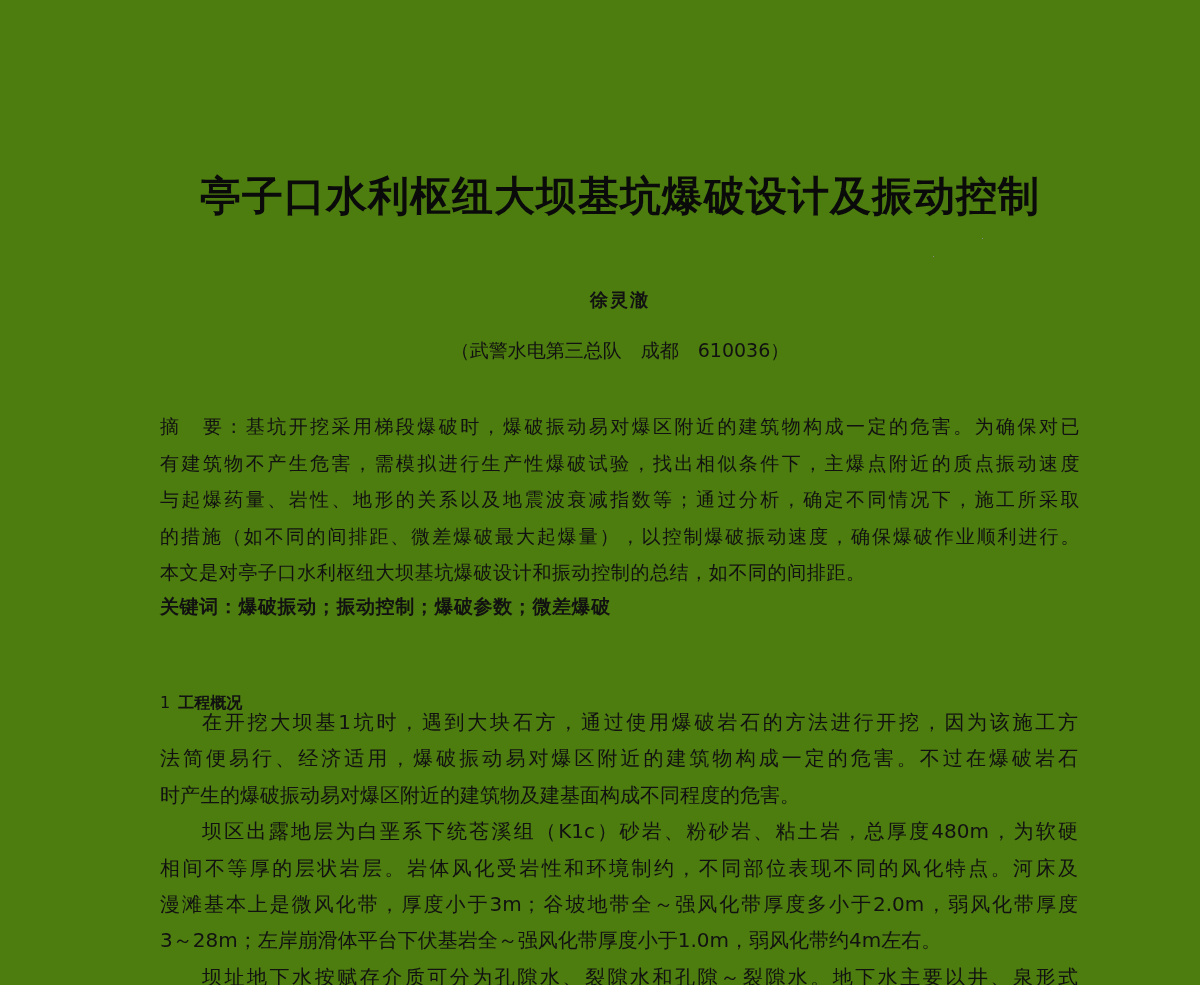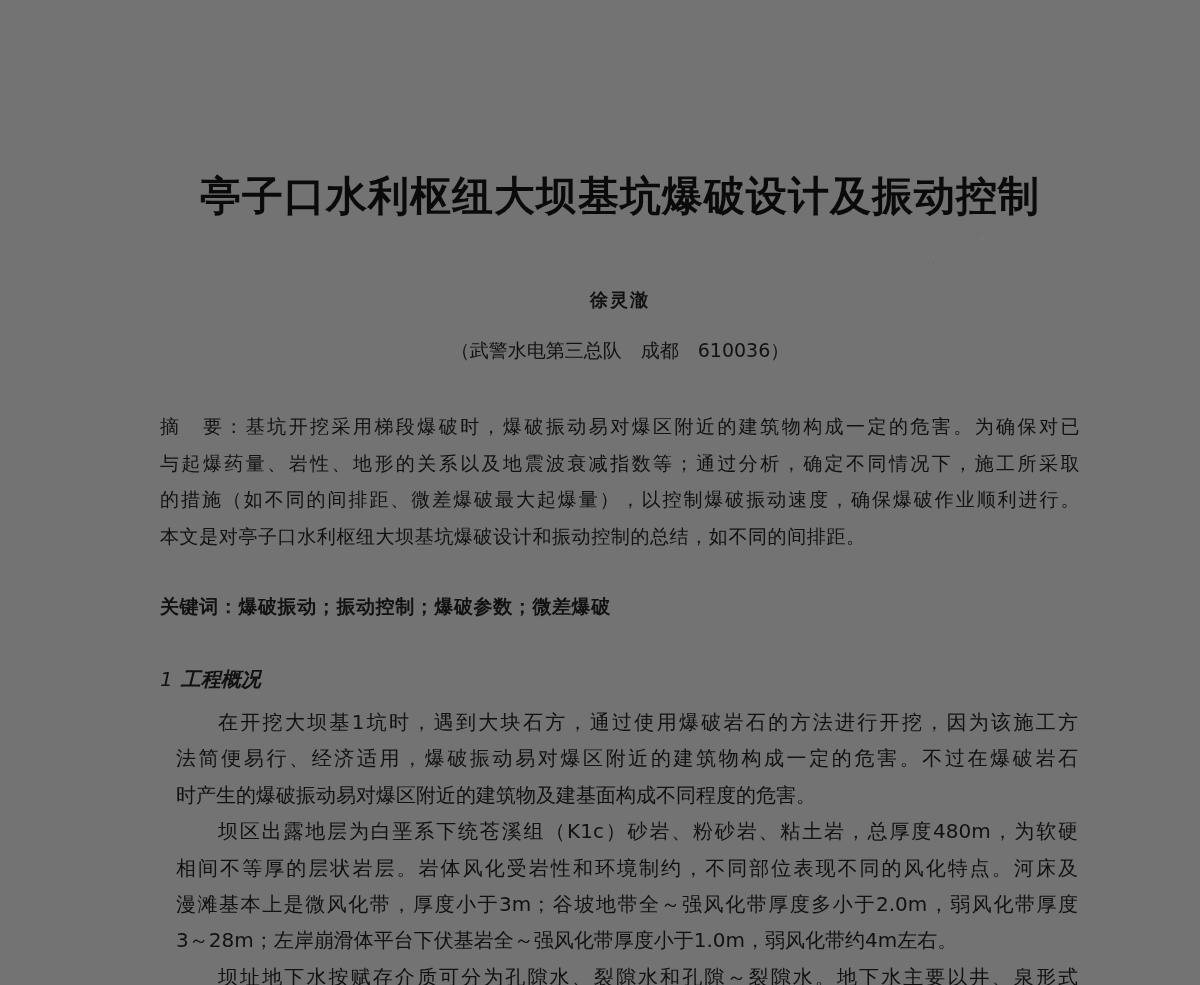--- a/index.html
+++ b/index.html
@@ -12,21 +12,21 @@
     height: 985px;
     overflow: hidden;
     position: relative;
     color: #111111;
     font-family: "DejaVu Serif", "Liberation Serif", serif;
   }
   .page {
     position: absolute;
     left: 0; top: 0;
     width: 1200px; height: 985px;
-    background: #737373;
+    background: #4d7c0f;
   }
   .title {
     position: absolute;
     left: 0; width: 1240px;
     top: 168px;
     text-align: center;
     font-family: "DejaVu Sans", "Liberation Sans", sans-serif;
     font-weight: bold;
     font-size: 41px;
     letter-spacing: 1px;
@@ -80,46 +80,44 @@
     top: 590px;
     font-size: 19px;
     line-height: 32px;
     font-weight: bold;
     letter-spacing: 0.6px;
     text-align: right;
   }
   .section-heading {
     position: absolute;
     left: 160px;
-    top: 664px;
+    top: 688px;
     font-family: "DejaVu Sans", "Liberation Sans", sans-serif;
-    font-size: 20px;
+    font-size: 16px;
     font-weight: bold;
     line-height: 30px;
-    font-style: italic;
   }
   .section-heading .num {
     font-weight: normal;
     margin-right: 8px;
   }
   .body {
     position: absolute;
     left: 160px;
     top: 704px;
     width: 918px;
     font-family: "DejaVu Sans", "Liberation Sans", sans-serif;
     font-size: 20px;
     line-height: 36.4px;
   }
   .body .line {
     display: block;
     white-space: nowrap;
     text-align: justify;
     text-align-last: justify;
-    margin-left: 16px;
   }
   .body .line.indent {
     padding-left: 42px;
   }
   .body .line.last {
     text-align-last: left;
   }
   .speck {
     position: absolute;
     width: 1px; height: 1px;
@@ -132,20 +130,21 @@
 <div class="page">
 
   <div class="title">亭子口水利枢纽大坝基坑爆破设计及振动控制</div>
 
   <div class="author">徐灵澈</div>
 
   <div class="affiliation">（武警水电第三总队　成都　610036）</div>
 
   <div class="abstract">
     <span class="line"><span class="lbl">摘　要：</span><span>基坑开挖采用梯段爆破时，爆破振动易对爆区附近的建筑物构成一定的危害。为确保对已</span></span>
+    <span class="line">有建筑物不产生危害，需模拟进行生产性爆破试验，找出相似条件下，主爆点附近的质点振动速度</span>
     <span class="line">与起爆药量、岩性、地形的关系以及地震波衰减指数等；通过分析，确定不同情况下，施工所采取</span>
     <span class="line">的措施（如不同的间排距、微差爆破最大起爆量），以控制爆破振动速度，确保爆破作业顺利进行。</span>
     <span class="line last">本文是对亭子口水利枢纽大坝基坑爆破设计和振动控制的总结，如不同的间排距。</span>
   </div>
 
   <div class="keywords">
     <span>关键词：</span><span>爆破振动；振动控制；爆破参数；微差爆破</span>
   </div>
 
   <div class="section-heading">

